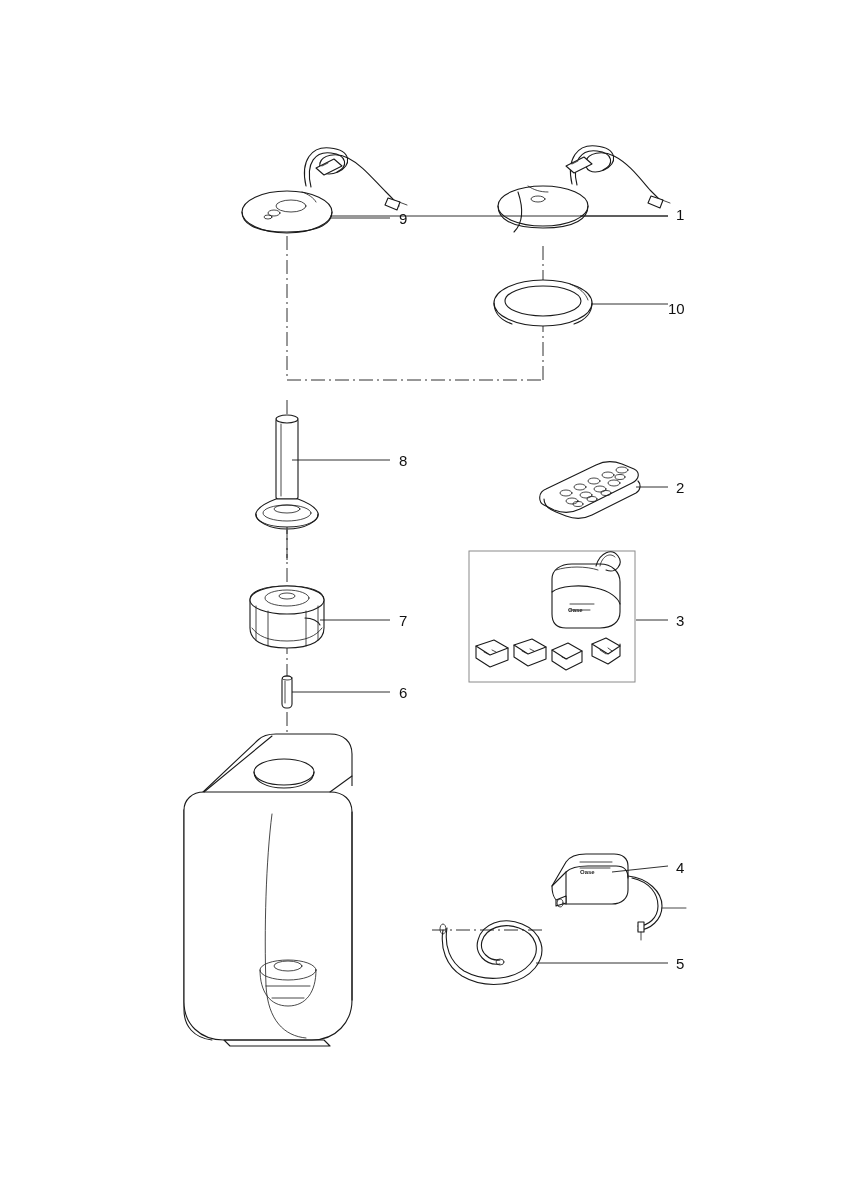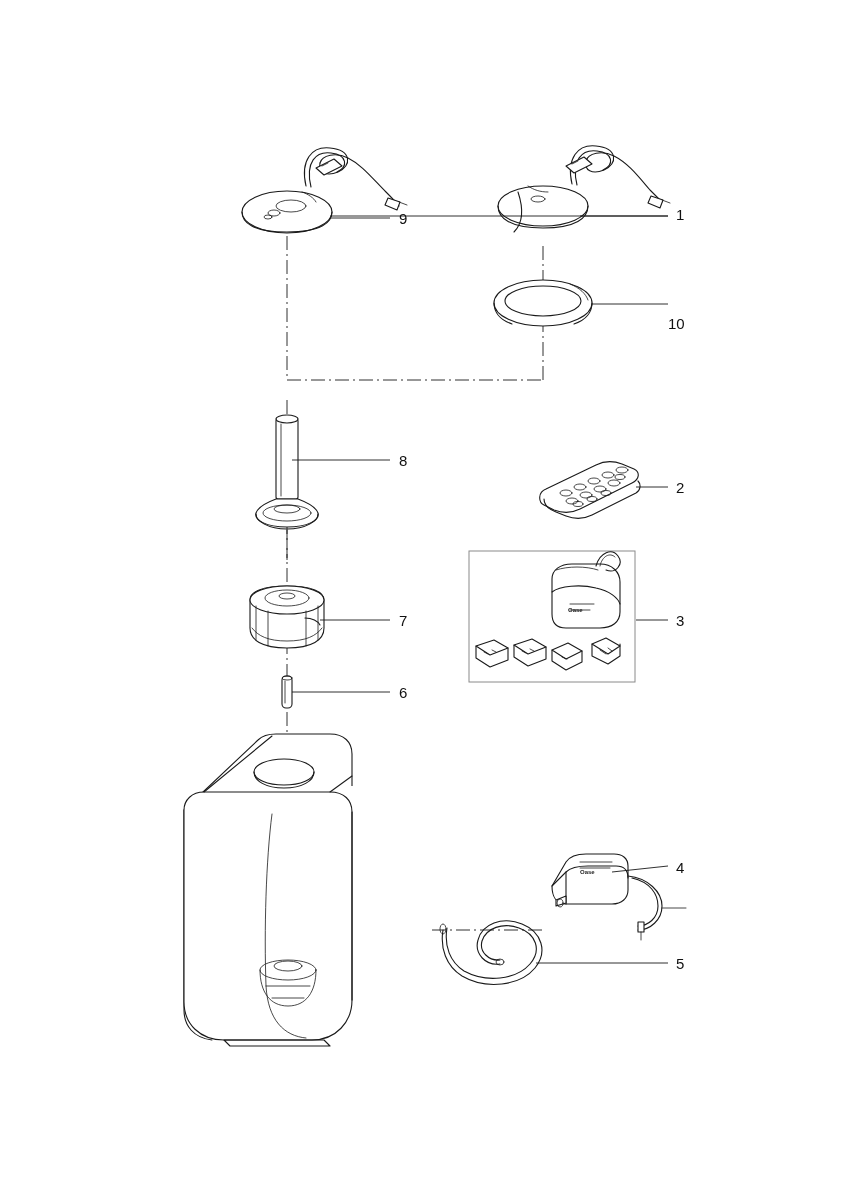--- a/index.html
+++ b/index.html
@@ -249,15 +249,15 @@
 
   <div class="callout-label" style="left:676px;top:207px;">1</div>
   <div class="callout-label" style="left:676px;top:480px;">2</div>
   <div class="callout-label" style="left:676px;top:613px;">3</div>
   <div class="callout-label" style="left:676px;top:860px;">4</div>
   <div class="callout-label" style="left:676px;top:956px;">5</div>
   <div class="callout-label" style="left:399px;top:685px;">6</div>
   <div class="callout-label" style="left:399px;top:613px;">7</div>
   <div class="callout-label" style="left:399px;top:453px;">8</div>
   <div class="callout-label" style="left:399px;top:211px;">9</div>
-  <div class="callout-label" style="left:668px;top:316px;">10</div>
+  <div class="callout-label" style="left:668px;top:301px;">10</div>
 
 </div>
 
 </body></html>

